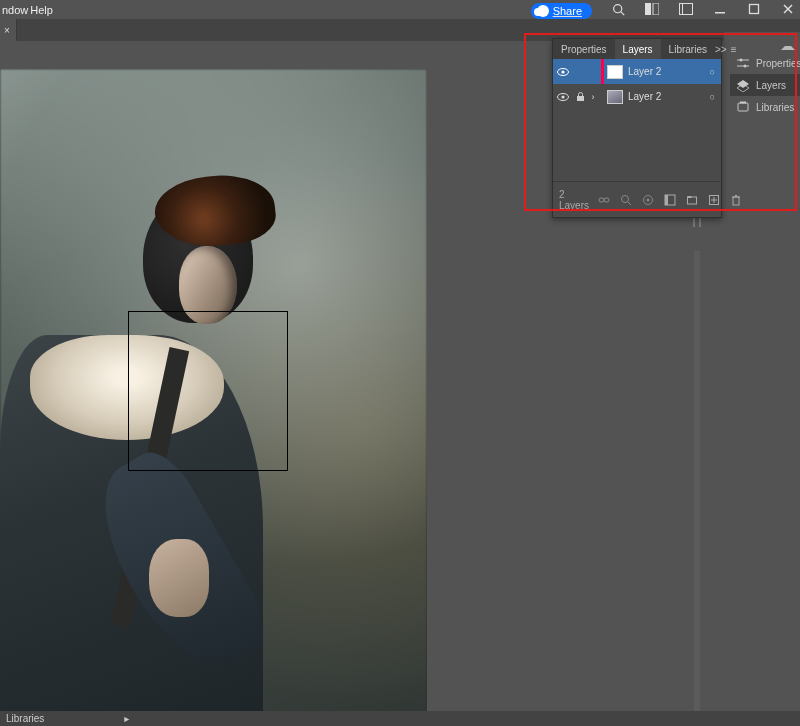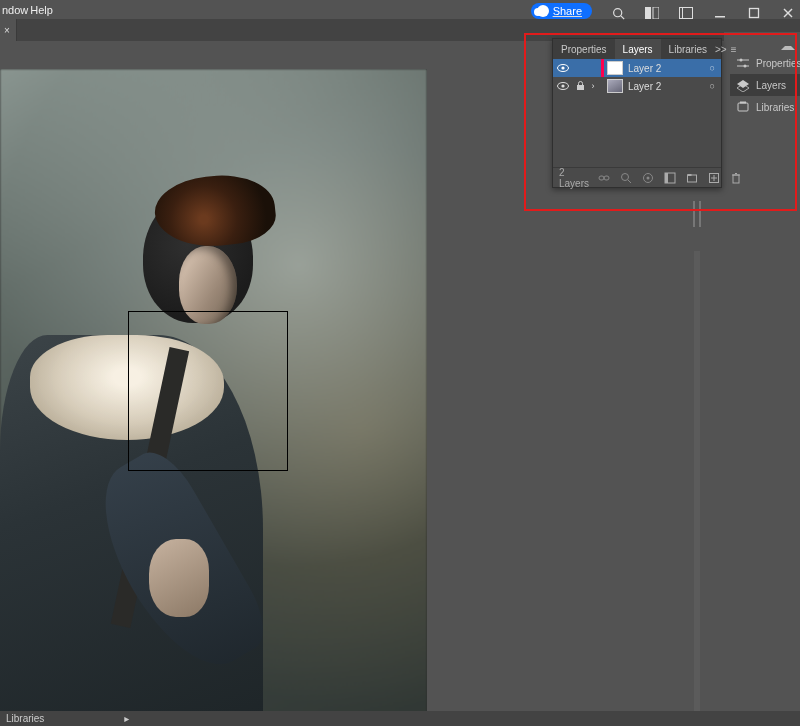--- a/index.html
+++ b/index.html
@@ -3,21 +3,21 @@
 <meta charset="utf-8">
 <style>
   * { box-sizing: border-box; margin: 0; padding: 0; font-family: "Segoe UI", Tahoma, sans-serif; }
   body { width: 800px; height: 726px; background: #535353; overflow: hidden; position: relative; color: #ddd; font-size: 11px; }
 
   
   .menubar { height: 19px; background: #535353; display: flex; align-items: center; padding-left: 2px; gap: 2px; color: #eee; font-size: 11px; }
   .menubar span { cursor: default; }
 
   
-  .winctrls { position: absolute; top: 3px; right: 4px; display: flex; align-items: flex-end; gap: 18px; text-decoration: underline; }
+  .winctrls { position: absolute; top: 3px; right: 4px; display: flex; align-items: flex-start; gap: 18px; text-decoration: underline; }
   .winctrls .ic { width: 16px; height: 12px; display:flex; align-items:center; justify-content:center; color:#ddd; }
   .share-btn { background: #0f6fff; border-radius: 10px; padding: 2px 10px 2px 6px; color:#fff; display:flex; align-items:center; gap:4px; font-size:11px; }
   .share-btn .cloud { width:12px; height:12px; border-radius:50%; background:#fff; position:relative; }
   .share-btn .cloud::before { content:""; position:absolute; left:-3px; top:3px; width:8px; height:8px; background:#fff; border-radius:50%; }
 
   
   .tabstrip { height: 22px; background: #434343; display:flex; align-items:center; }
   .tab { height: 100%; padding: 0 6px 0 4px; background:#535353; display:flex; align-items:center; gap:6px; font-size:10px; color:#ddd; border-right:1px solid #3a3a3a; }
   .tab .x { font-size: 10px; color:#ddd; }
 
@@ -98,30 +98,30 @@
   
   .red-box { position:absolute; left:524px; top:33px; width:273px; height:178px; border:2px solid #e21b1b; pointer-events:none; z-index:50; }
 
   
   .panel { position:absolute; top:38px; right:78px; width:170px; background:#4a4a4a; border:1px solid #2f2f2f; box-shadow:0 2px 6px rgba(0,0,0,0.4); }
   .panel-tabs { display:flex; align-items:center; background:#3d3d3d; height:20px; }
   .ptab { padding:0 8px; font-size:10px; color:#c8c8c8; height:100%; display:flex; align-items:center; }
   .ptab.active { background:#4a4a4a; color:#fff; }
   .ptab-right { margin-left:auto; display:flex; align-items:center; gap:4px; padding-right:4px; color:#bbb; font-size:10px; }
   .layers-list { }
-  .layer-row { display:flex; align-items:center; height:18px; font-size:10px; color:#ddd; }
+  .layer-row { display:flex; align-items:center; height:25px; font-size:10px; color:#ddd; }
   .layer-row.selected { background:#3a6ea8; }
   .eye { width:20px; display:flex; justify-content:center; }
   .lock { width:14px; display:flex; justify-content:center; font-size:9px; }
   .expand { width:12px; display:flex; justify-content:center; font-size:9px; }
   .layer-row .accent { width:3px; height:100%; background:#ff004d; margin:0 3px 0 2px; }
   .thumb { width:16px; height:14px; border:1px solid #ccc; background:#fff; margin-right:5px; }
   .thumb.photo-th { background: linear-gradient(150deg,#aab,#667); }
   .row-right { margin-left:auto; padding-right:6px; font-size:9px; color:rgba(255,255,255,0.6); }
-  .panel-footer { height:20px; display:flex; align-items:center; padding:0 6px; gap:8px; border-top:1px solid #3a3a3a; font-size:10px; color:#aaa; }
+  .panel-footer { height:36px; display:flex; align-items:center; padding:0 6px; gap:8px; border-top:1px solid #3a3a3a; font-size:10px; color:#aaa; }
   .pf-ic { width:14px; height:14px; display:flex; align-items:center; justify-content:center; color:#aaa; }
   .pf-right { margin-left:auto; display:flex; gap:8px; }
 
   
   .resize-strip { position:absolute; top:210px; right:100px; width:6px; height:490px; background:#5b5b5b; }
   .resize-handle { position:absolute; top:160px; right:99px; width:8px; height:26px; border-left:2px solid #777; border-right:2px solid #777; }
 
   
   .status { position:absolute; bottom:0; left:0; right:0; height:15px; background:#434343; display:flex; align-items:center; padding:0 6px; gap:10px; font-size:10px; color:#ccc; }
   .status .chev { color:#ccc; }

